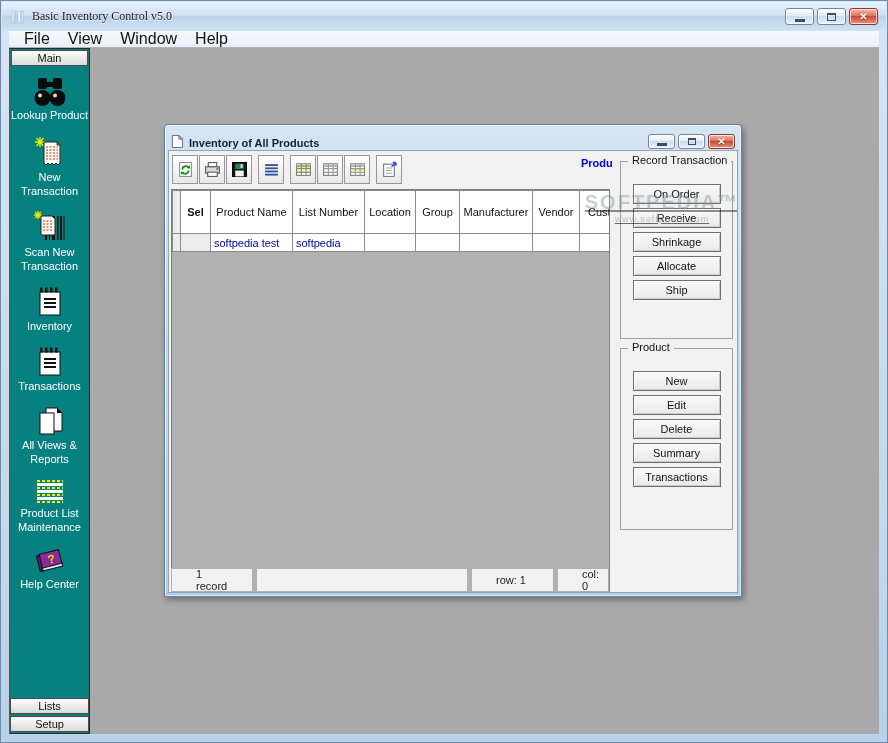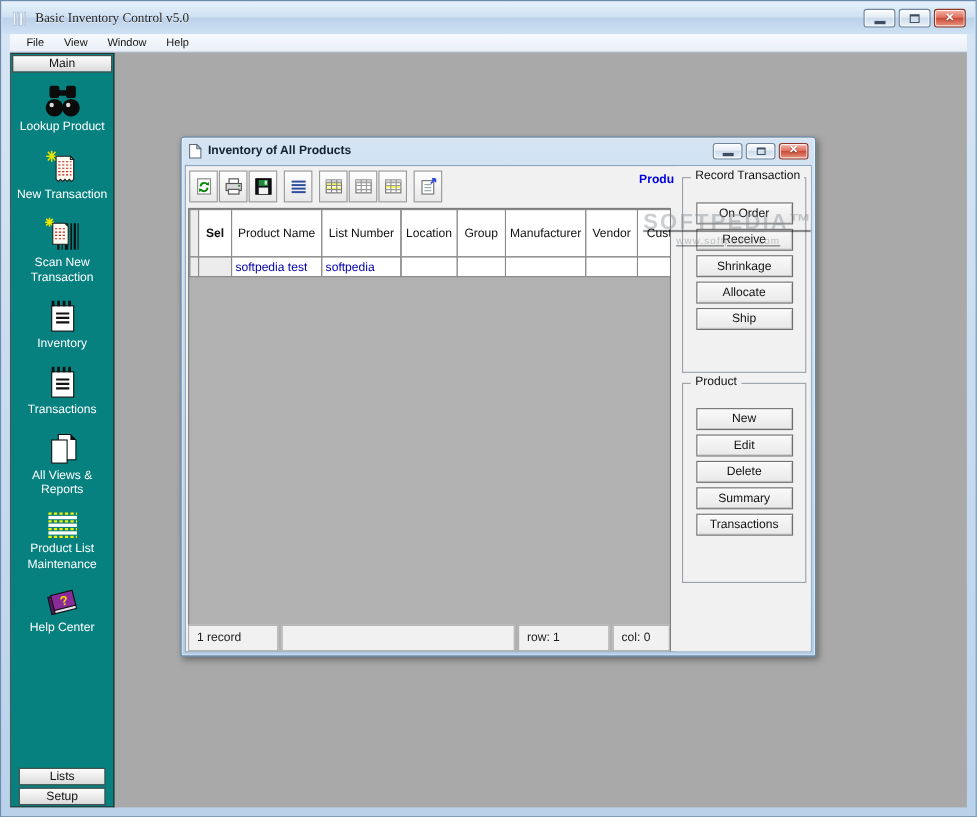--- a/index.html
+++ b/index.html
@@ -14,41 +14,41 @@
   .winbtns { margin-left:auto; display:flex; gap:3px; }
   .winbtn { width:29px; height:17px; border:1px solid #70859d; border-radius:3px; display:flex; align-items:center; justify-content:center;
             background:linear-gradient(#fdfefe,#e3ebf5 45%,#ccdbec 50%,#e9f1fa); box-shadow:inset 0 0 0 1px rgba(255,255,255,.75); cursor:default; }
   .winbtn.close { background:linear-gradient(#f4b9ad,#e0705f 45%,#c84a38 50%,#e9967f); border-color:#8e372a; color:#fff; }
   .g-min { width:10px; height:3px; background:#3d4e60; margin-top:7px; }
   .g-max { width:9px; height:8px; border:1px solid #3d4e60; border-top-width:2px; background:transparent; }
   .g-close { font-size:10px; font-weight:bold; color:#fff; text-shadow:0 1px 1px rgba(0,0,0,.45); line-height:1; }
 
   #menubar { position:absolute; left:8px; right:8px; top:30px; height:17px; background:linear-gradient(#f7fafd,#e9eff7);
              border-bottom:1px solid #a7b4c2; display:flex; align-items:center; padding-left:6px; }
-  .menu-item { font-size:10px; color:#111; padding:1px 9px; }
+  .menu-item { font-size:16px; color:#111; padding:1px 9px; }
 
   
   #content { position:absolute; left:8px; right:8px; top:47px; bottom:8px; background:#a9a9a9; overflow:hidden; }
 
   
-  #sidebar { position:absolute; left:0; top:0; bottom:0; width:95px; background:#078080; border:1px solid #2a2a2a; border-left-color:#555;
+  #sidebar { position:absolute; left:0; top:0; bottom:0; width:81px; background:#078080; border:1px solid #2a2a2a; border-left-color:#555;
              display:flex; flex-direction:column; }
   .side-tab { height:16px; margin:1px; background:linear-gradient(#fdfdfd,#dadada); border:1px solid #4c4c4c;
               font-size:11px; color:#111; display:flex; align-items:center; justify-content:center; cursor:default; flex:none; }
   .side-items { flex:1; display:flex; flex-direction:column; align-items:center; padding-top:10px; overflow:hidden; }
   .side-item { width:100%; text-align:center; margin-bottom:12px; cursor:default; }
   .side-item svg { display:block; margin:0 auto 2px auto; }
   .side-label { color:#fff; font-size:11px; line-height:1.25; }
   .side-bottom { margin-top:auto; }
 
   
   #child { position:absolute; left:155px; top:76px; width:578px; height:473px;
            background:linear-gradient(#d4e4f3,#b4cde6); border:1px solid #5f84a8; border-radius:4px 4px 2px 2px;
            box-shadow:inset 0 0 0 1px rgba(255,255,255,.55), 2px 3px 6px rgba(0,0,0,.35); }
-  .child-titlebar { height:24px; display:flex; align-items:center; padding:0 6px; }
+  .child-titlebar { height:24px; display:flex; align-items:flex-end; padding:0 6px; }
   .child-title { font-size:11px; font-weight:bold; color:#15212e; margin-left:5px; }
   .child-btns { margin-left:auto; display:flex; gap:3px; }
   .winbtn.small { width:27px; height:15px; }
   #client { position:absolute; left:3px; right:3px; top:25px; bottom:3px; background:#f1f1f1; border:1px solid #8ea6bd; overflow:hidden; }
 
   
   .toolbar { position:absolute; left:3px; top:4px; display:flex; }
   .tbtn { width:26px; height:29px; margin-right:1px; border:1px solid #979797; background:linear-gradient(#ffffff,#e7e7e7);
           display:flex; align-items:center; justify-content:center; cursor:default; }
   .tgap { margin-left:5px; }
@@ -69,21 +69,21 @@
   .sb-btn { position:absolute; top:0; width:17px; height:16px; display:flex; align-items:center; justify-content:center;
             color:#4b4b4b; font-size:8px; background:#f0f0f0; cursor:default; }
   .sb-left { left:0; border-right:1px solid #d8d8d8; }
   .sb-right { right:0; border-left:1px solid #d8d8d8; }
   .sb-thumb { position:absolute; left:22px; top:1px; width:40px; height:14px; border:1px solid #9caab6; border-radius:2px;
               background:linear-gradient(#fbfbfb,#dcdcdc); display:flex; align-items:center; justify-content:center; cursor:default; }
   .grip { width:9px; height:7px; background:repeating-linear-gradient(90deg,#8d9aa6 0 1px,transparent 1px 3px); }
 
   
   .statusbar { position:absolute; left:2px; top:417px; width:439px; height:24px; display:flex; gap:3px; }
-  .spanel { border:1px solid #aeaeae; background:#f1f1f1; font-size:11px; color:#1c1c1c; display:flex; align-items:center; padding:0 7px; flex:none; }
+  .spanel { border:1px solid #aeaeae; background:#f1f1f1; font-size:11px; color:#1c1c1c; display:flex; align-items:center; padding:0 24px; flex:none; }
   .sp1 { width:82px; } .sp2 { width:212px; } .sp3 { width:83px; } .sp4 { width:52px; }
 
   
   .panel { position:absolute; left:446px; top:0; width:126px; height:443px; background:#f1f1f1; z-index:2; }
   .group { position:absolute; left:5px; width:113px; border:1px solid #9aa0a8; }
   .group1 { top:10px; height:178px; }
   .group2 { top:197px; height:182px; }
   .group-title { position:absolute; top:-8px; left:7px; background:#f1f1f1; padding:0 4px; font-size:11px; color:#111; }
   .group-buttons { display:flex; flex-direction:column; align-items:center; padding-top:22px; gap:4px; }
   .pbtn { width:88px; height:20px; font-size:11px; color:#111; font-family:"Liberation Sans", sans-serif;

